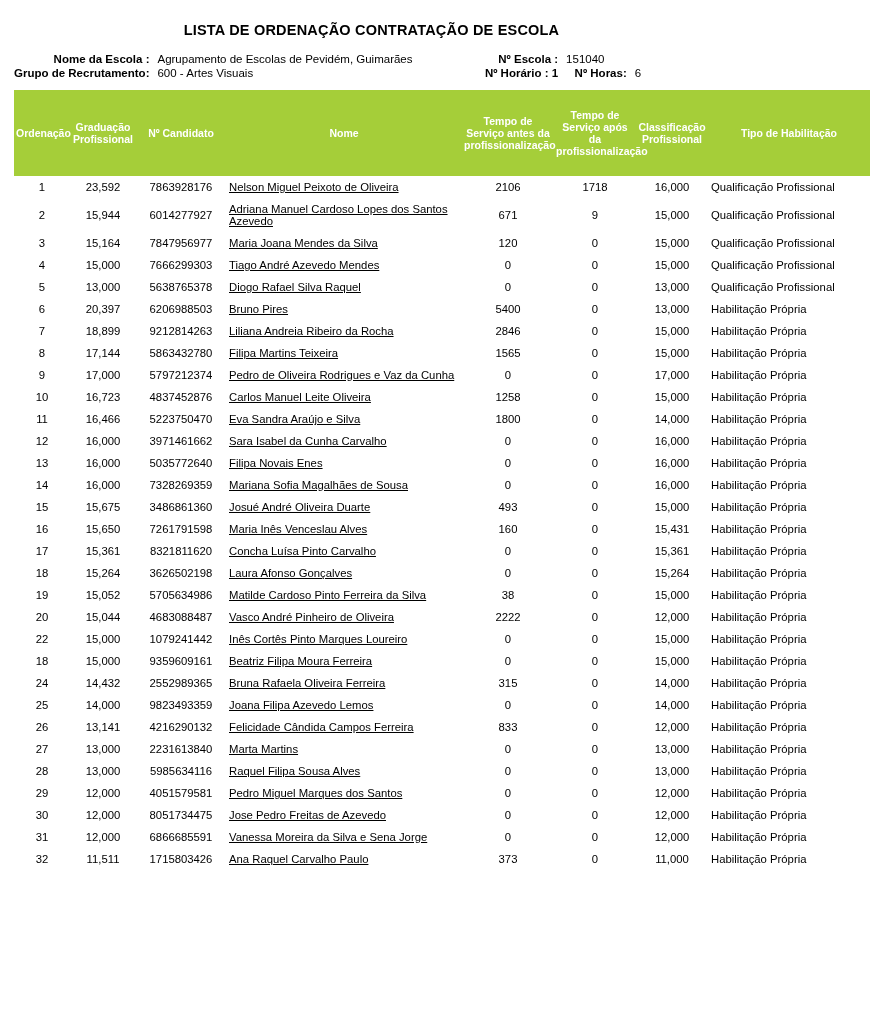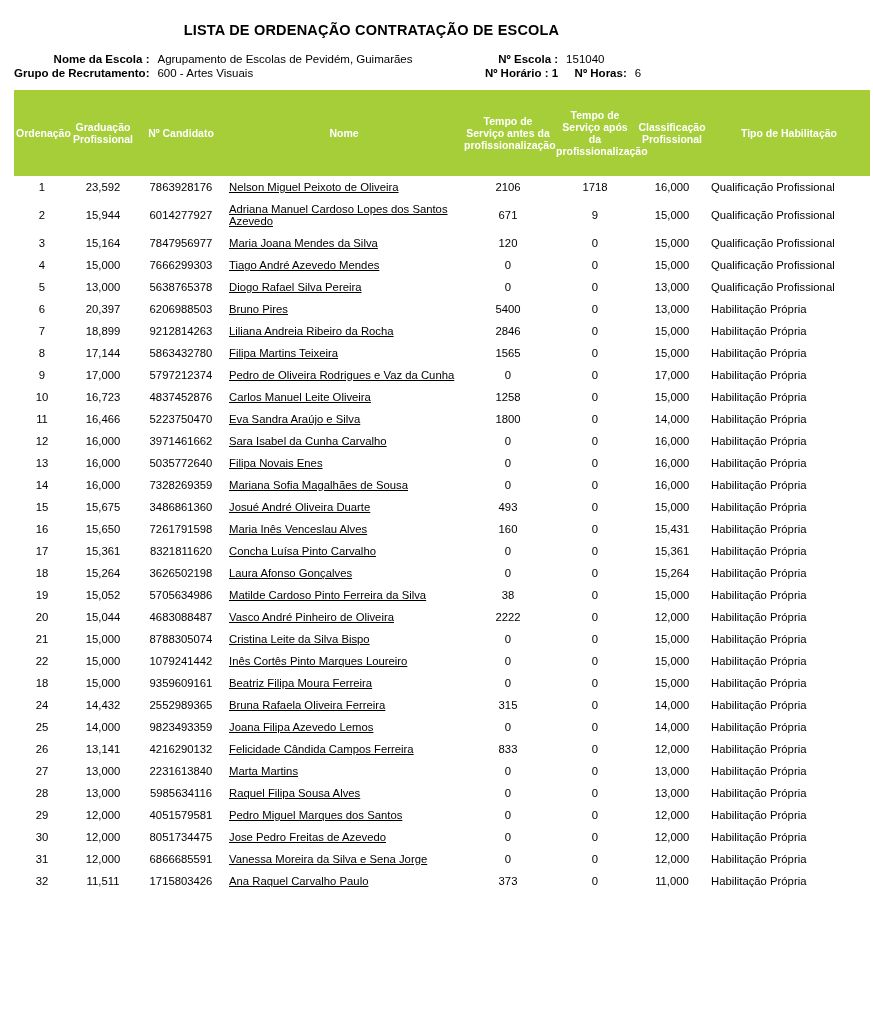--- a/index.html
+++ b/index.html
@@ -193,21 +193,21 @@
           <td class="name">Tiago André Azevedo Mendes</td>
           <td class="center">0</td>
           <td class="center">0</td>
           <td class="center">15,000</td>
           <td class="hab">Qualificação Profissional</td>
         </tr>
         <tr>
           <td class="num">5</td>
           <td class="center">13,000</td>
           <td class="center">5638765378</td>
-          <td class="name">Diogo Rafael Silva Pereira</td>
+          <td class="name">Diogo Rafael Silva Raquel</td>
           <td class="center">0</td>
           <td class="center">0</td>
           <td class="center">13,000</td>
           <td class="hab">Qualificação Profissional</td>
         </tr>
         <tr>
           <td class="num">6</td>
           <td class="center">20,397</td>
           <td class="center">6206988503</td>
           <td class="name">Bruno Pires</td>
@@ -350,30 +350,20 @@
           <td class="num">20</td>
           <td class="center">15,044</td>
           <td class="center">4683088487</td>
           <td class="name">Vasco André Pinheiro de Oliveira</td>
           <td class="center">2222</td>
           <td class="center">0</td>
           <td class="center">12,000</td>
           <td class="hab">Habilitação Própria</td>
         </tr>
         <tr>
-          <td class="num">21</td>
-          <td class="center">15,000</td>
-          <td class="center">8788305074</td>
-          <td class="name">Cristina Leite da Silva Bispo</td>
-          <td class="center">0</td>
-          <td class="center">0</td>
-          <td class="center">15,000</td>
-          <td class="hab">Habilitação Própria</td>
-        </tr>
-        <tr>
           <td class="num">22</td>
           <td class="center">15,000</td>
           <td class="center">1079241442</td>
           <td class="name">Inês Cortês Pinto Marques Loureiro</td>
           <td class="center">0</td>
           <td class="center">0</td>
           <td class="center">15,000</td>
           <td class="hab">Habilitação Própria</td>
         </tr>
         <tr>

